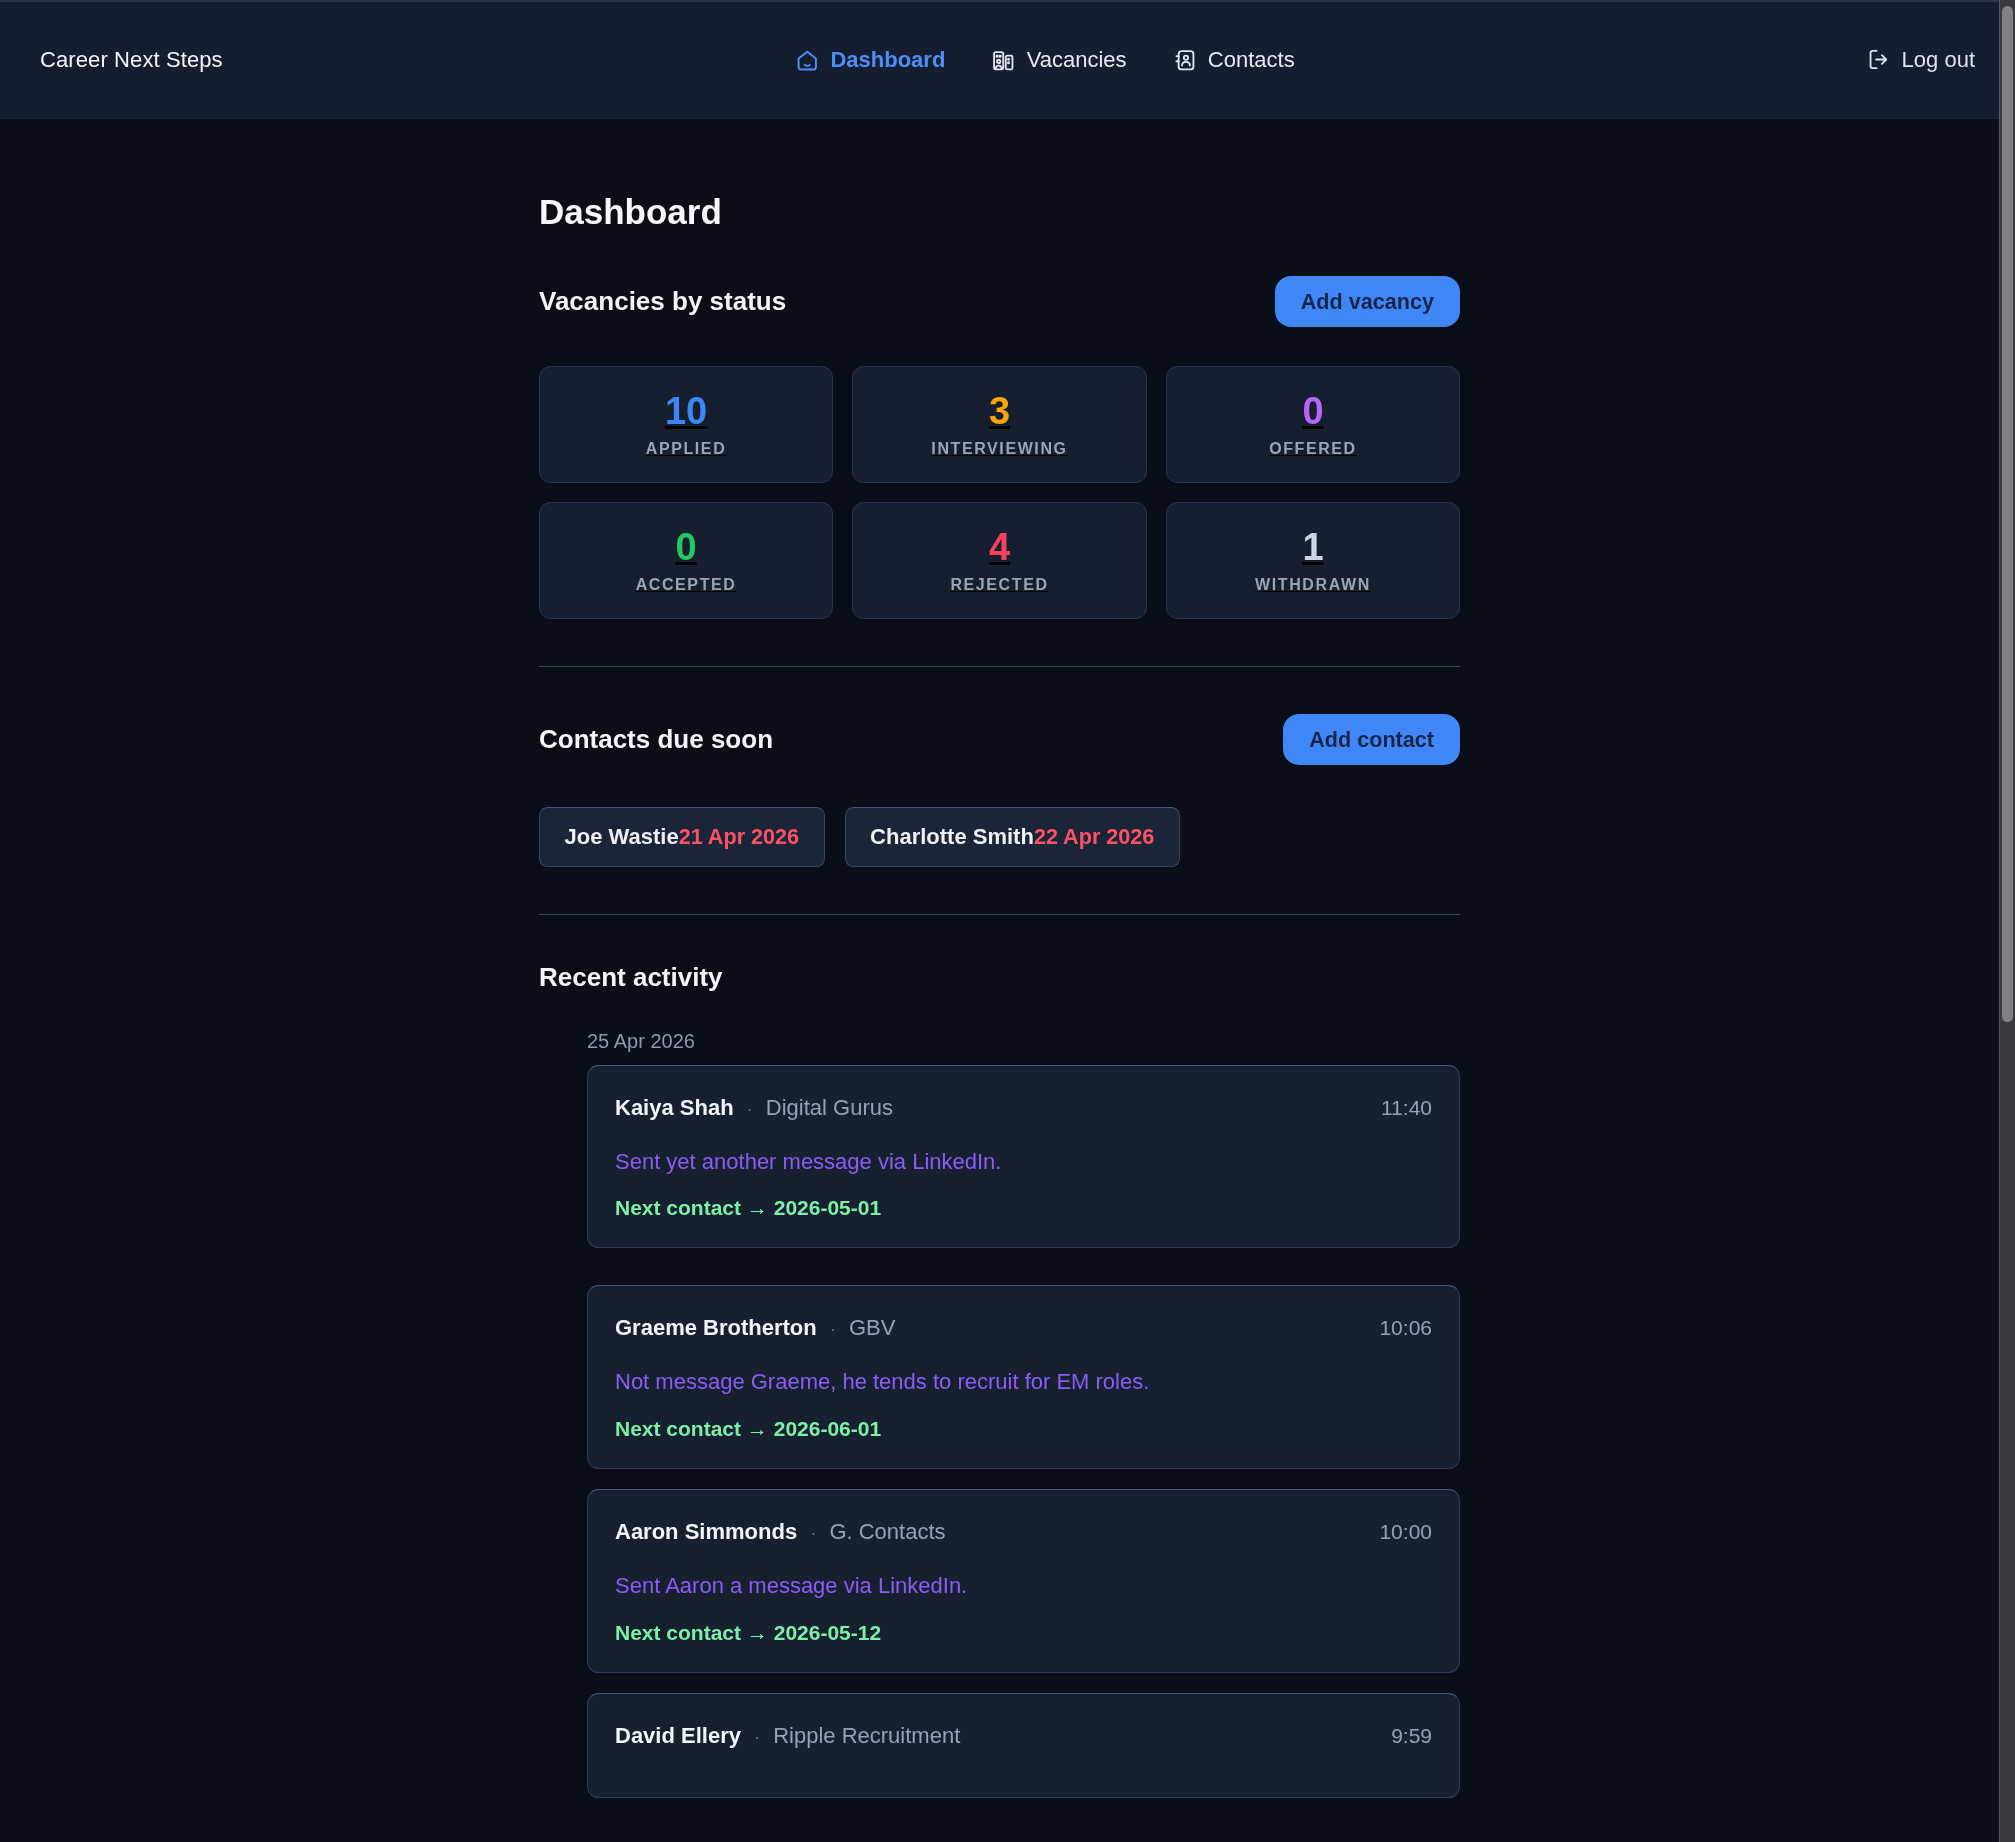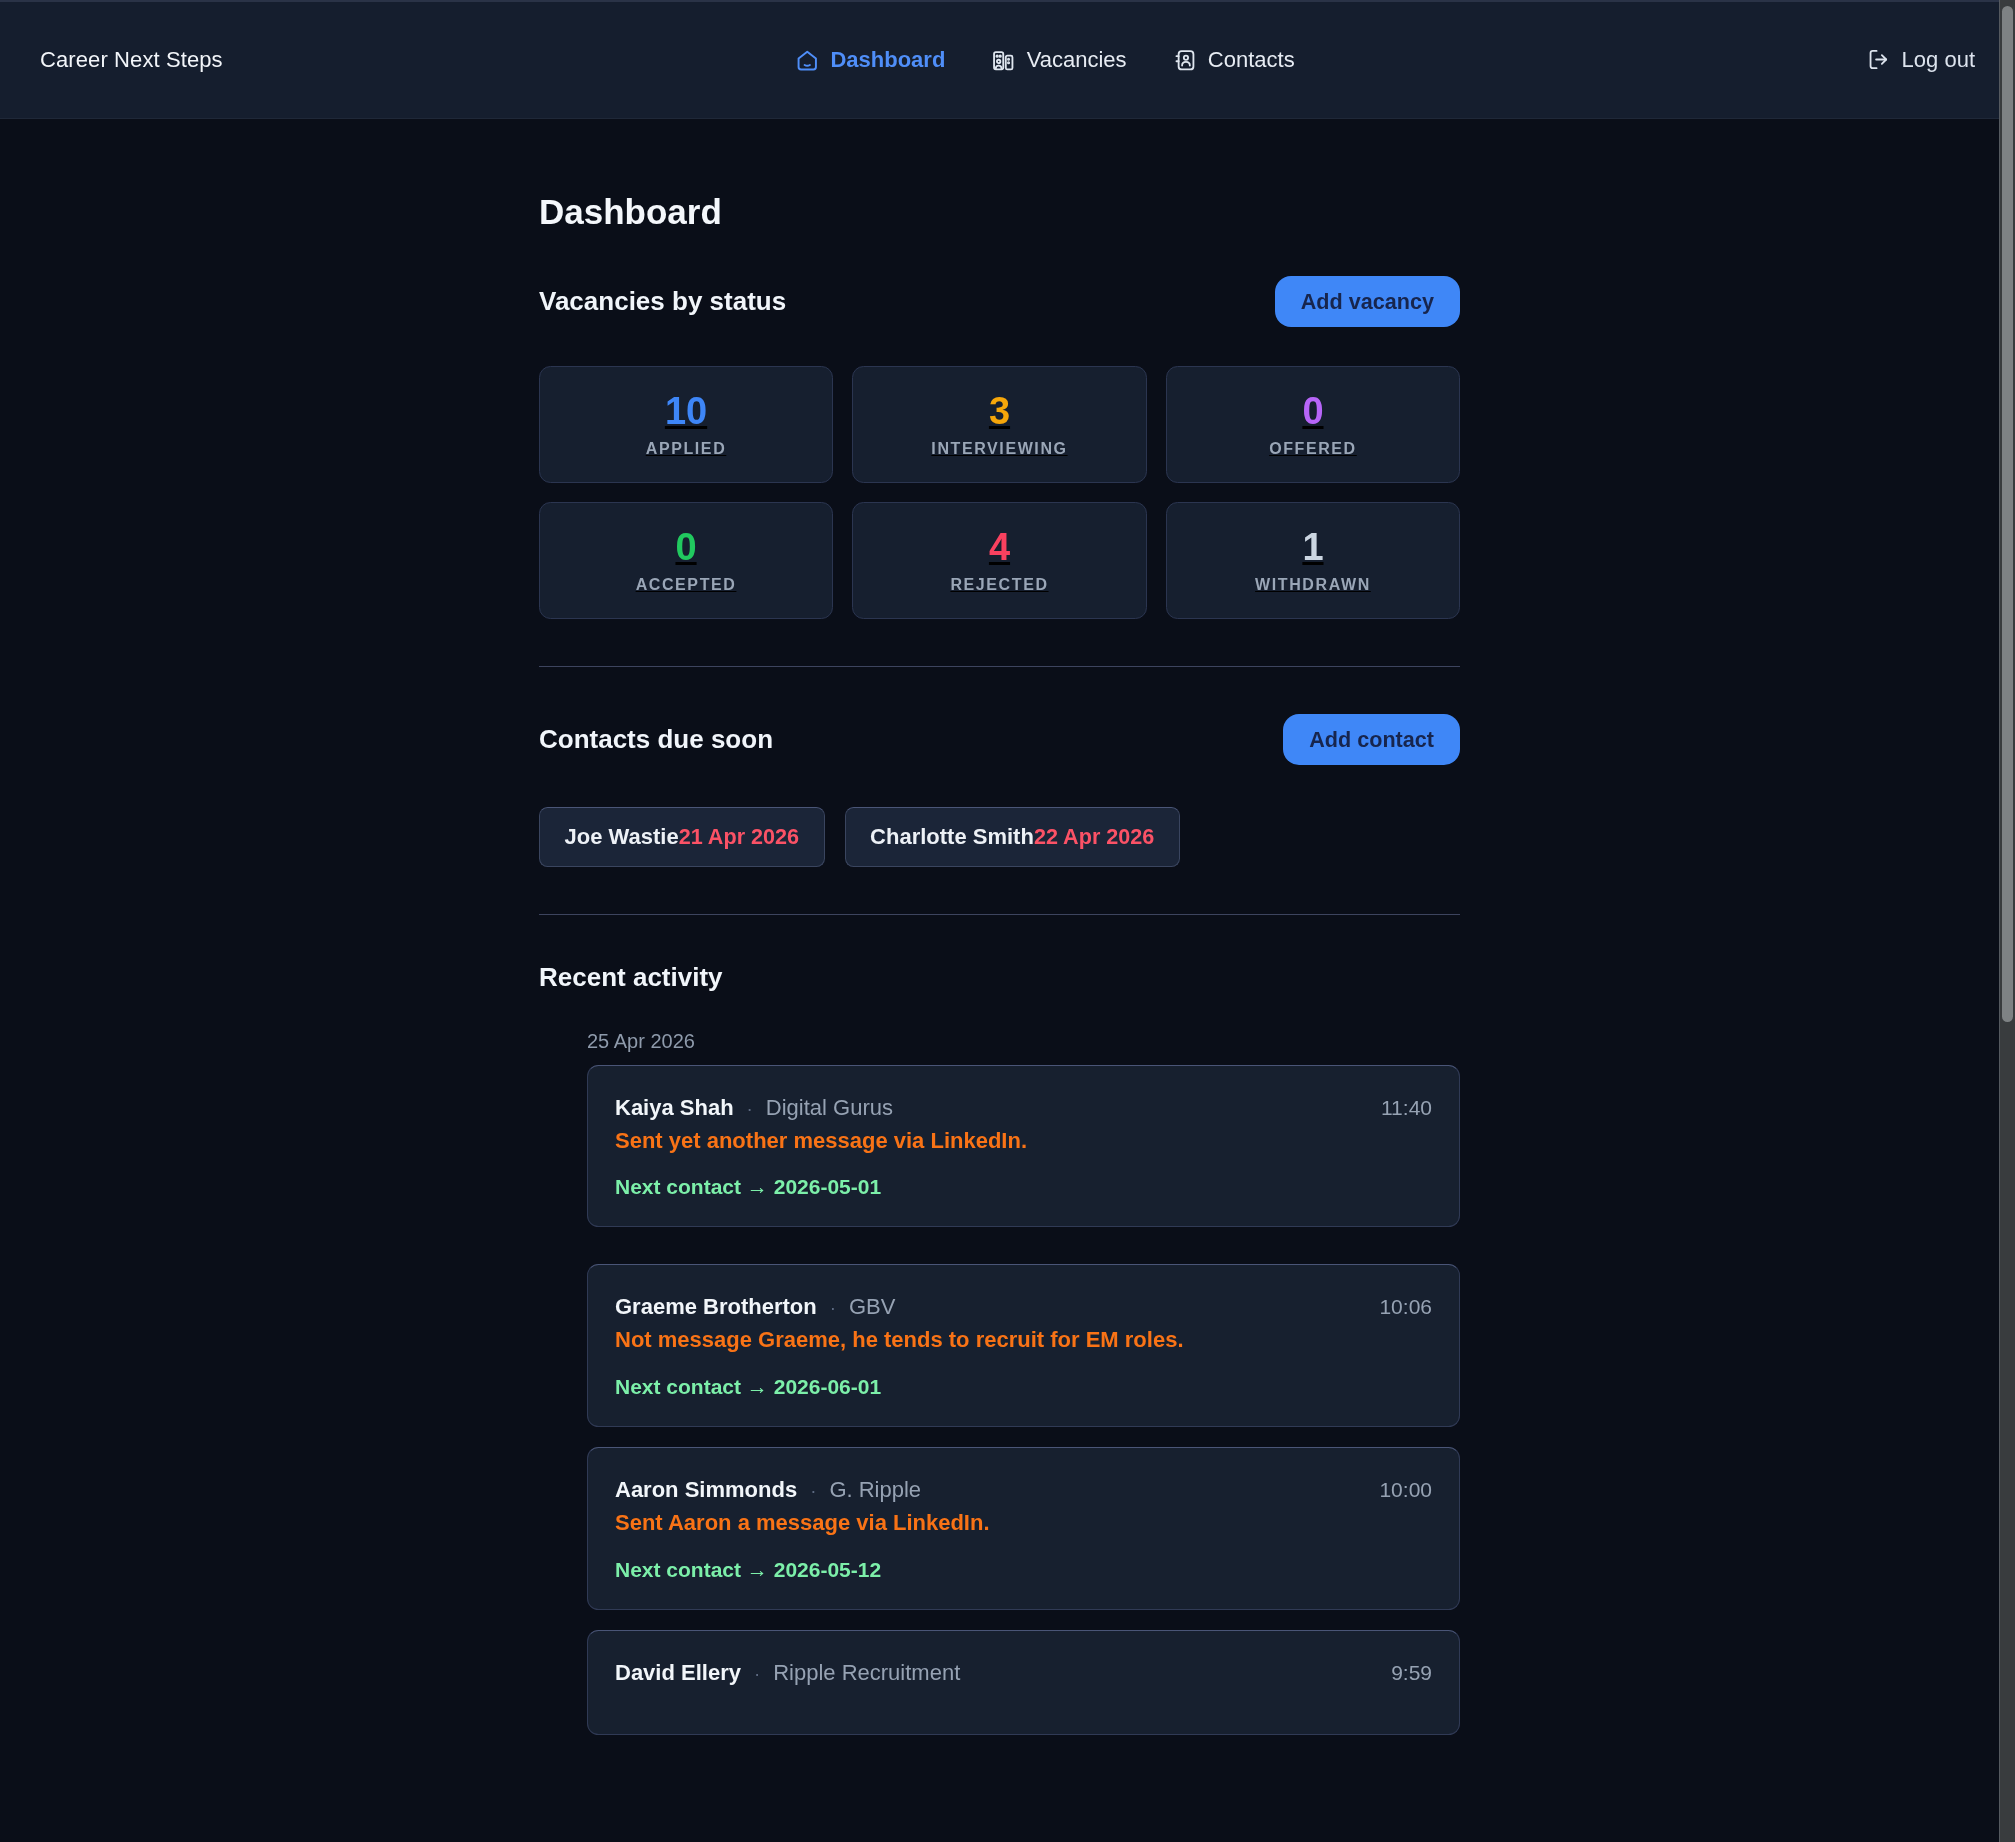--- a/index.html
+++ b/index.html
@@ -65,21 +65,21 @@
   .activity-card{
     margin-top:11.5px;background:#17202f;border:1.4px solid #303a55;border-top-color:#4a5577;
     border-radius:11.5px;padding:29px 27px 27px 27px;
   }
   .activity-card + .activity-card{margin-top:20px;}
   .card-head{display:flex;align-items:baseline;}
   .entry-name{font-size:22px;font-weight:700;color:#f2f6fa;}
   .dot-sep{font-size:18.7px;color:#5d6a82;margin:0 13px;}
   .entry-company{font-size:22px;color:#96a2b3;}
   .entry-time{margin-left:auto;font-size:21px;color:#96a2b3;}
-  .entry-message{margin-top:7px;font-size:22px;color:#f97316;font-weight:bold;}
+  .entry-message{margin-top:28px;font-size:22px;color:#8b5cf6;}
   .entry-next{margin-top:21.6px;font-size:21px;font-weight:600;color:#7cefa9;}
   svg{flex:none;}
 </style>
 </head>
 <body>
 
 <header class="topbar">
   <div class="app-title">Career Next Steps</div>
 
   <nav class="nav">
@@ -218,21 +218,21 @@
           <span class="entry-time">10:06</span>
         </div>
         <div class="entry-message">Not message Graeme, he tends to recruit for EM roles.</div>
         <div class="entry-next">Next contact → 2026-06-01</div>
       </div>
 
       <div class="activity-card">
         <div class="card-head">
           <span class="entry-name">Aaron Simmonds</span>
           <span class="dot-sep">·</span>
-          <span class="entry-company">G. Ripple</span>
+          <span class="entry-company">G. Contacts</span>
           <span class="entry-time">10:00</span>
         </div>
         <div class="entry-message">Sent Aaron a message via LinkedIn.</div>
         <div class="entry-next">Next contact → 2026-05-12</div>
       </div>
 
       <div class="activity-card">
         <div class="card-head">
           <span class="entry-name">David Ellery</span>
           <span class="dot-sep">·</span>

